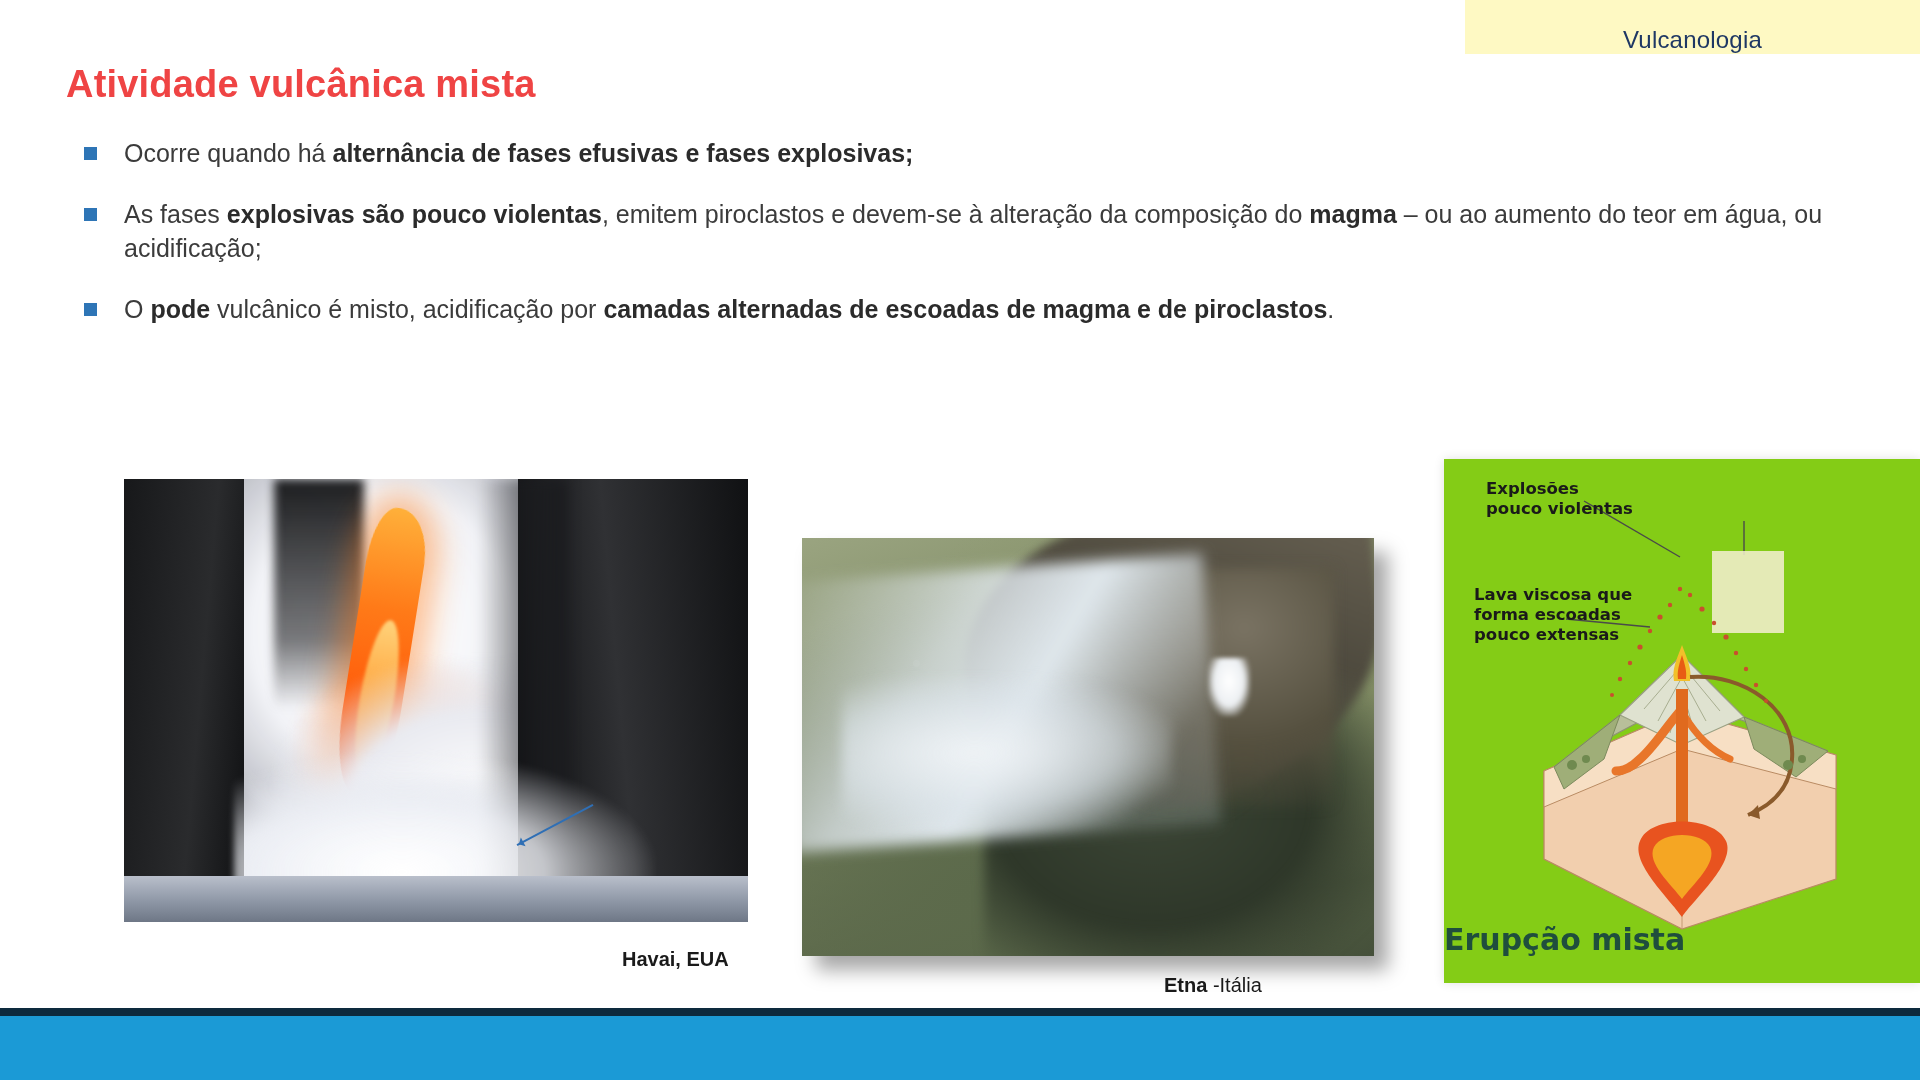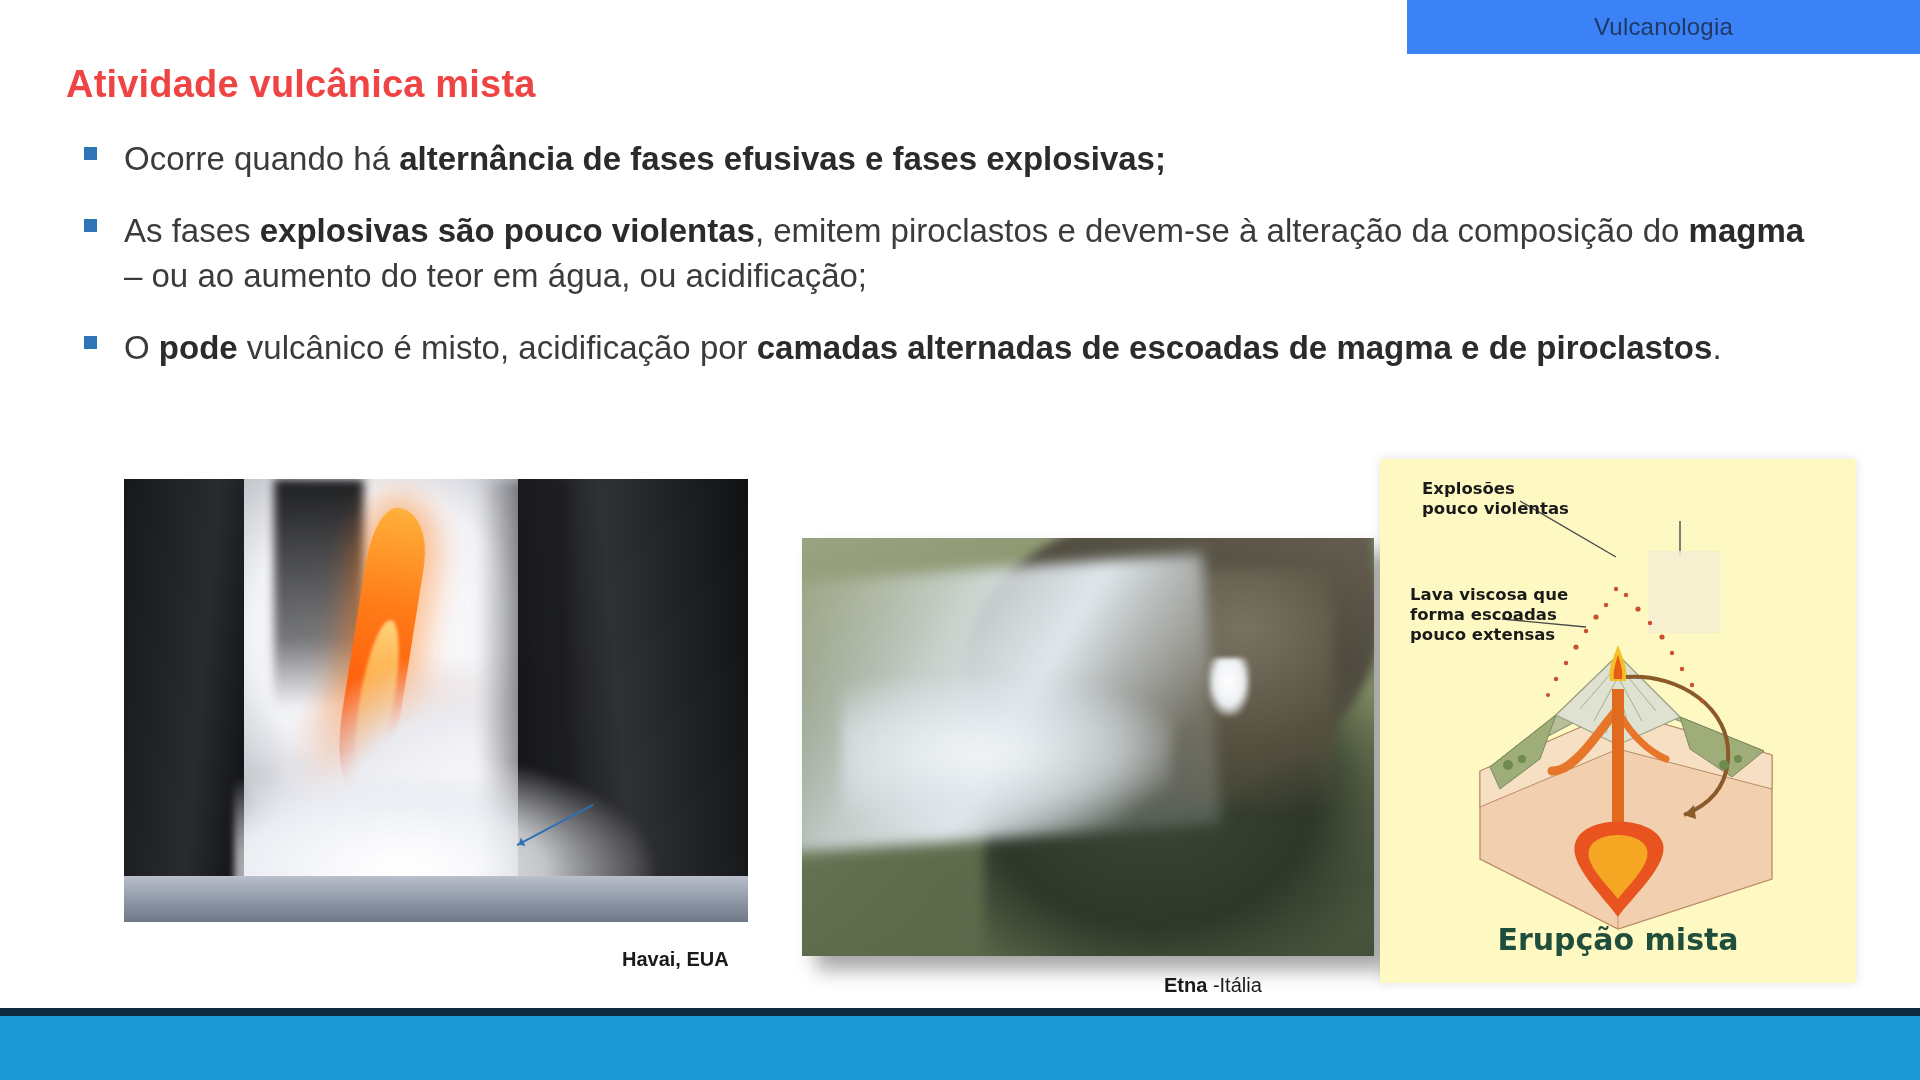--- a/index.html
+++ b/index.html
@@ -9,24 +9,24 @@
     background: #ffffff;
     font-family: "Liberation Sans", sans-serif;
     overflow: hidden;
     position: relative;
   }
 
   
   .corner-tag {
     position: absolute;
     top: 0; right: 0;
-    width: 513px; height: 54px;
-    background: #3b82f6;
+    width: 455px; height: 54px;
+    background: #fef9c3;
     display: flex;
-    align-items: center;
+    align-items: flex-end;
     justify-content: center;
   }
   .corner-tag span {
     font-size: 24px;
     color: #1f3864;
     letter-spacing: .2px;
   }
 
   
   .slide-title {
@@ -50,21 +50,21 @@
     margin-bottom: 26px;
   }
   .bullet-marker {
     flex: 0 0 auto;
     width: 13px; height: 13px;
     background: #2e75b6;
     margin-top: 11px;
     margin-right: 27px;
   }
   .bullet-text {
-    font-size: 33px;
+    font-size: 25px;
     line-height: 1.38;
     color: #3b3b3b;
     max-width: 1700px;
   }
   .bullet-text b { color: #2b2b2b; }
 
   
   .photo-hawaii {
     position: absolute;
     left: 124px; top: 479px;
@@ -75,23 +75,23 @@
   .photo-etna {
     position: absolute;
     left: 802px; top: 538px;
     width: 572px; height: 418px;
     overflow: hidden;
     background: #6b7a55;
     box-shadow: 14px 14px 18px rgba(0,0,0,.35);
   }
   .figure-diagram {
     position: absolute;
-    left: 1380px; top: 459px;
+    left: 1444px; top: 459px;
     width: 476px; height: 524px;
-    background: #fef9c3;
+    background: #84cc16;
     overflow: hidden;
     box-shadow: 0 0 10px rgba(0,0,0,.12);
   }
 
   .caption {
     position: absolute;
     font-size: 20px;
     color: #1a1a1a;
   }
   .caption b { font-weight: bold; margin-left: 20px; }
@@ -252,21 +252,20 @@
     color: #1a1a1a;
     font-weight: 600;
   }
   .dg-label i { font-style: italic; }
   .dg-l1 { left: 42px; top: 20px; }
   .dg-l2 { left: 240px; top: 20px; }
   .dg-l3 { left: 30px; top: 126px; }
   .dg-title {
     position: absolute;
     left: 0; right: 0; bottom: 26px;
-    text-align: center;
     font-family: "DejaVu Sans", sans-serif;
     font-size: 30px;
     color: #1f4e3d;
     font-weight: 600;
   }
 </style>
 </head>
 <body>
 
 <div class="corner-tag">

